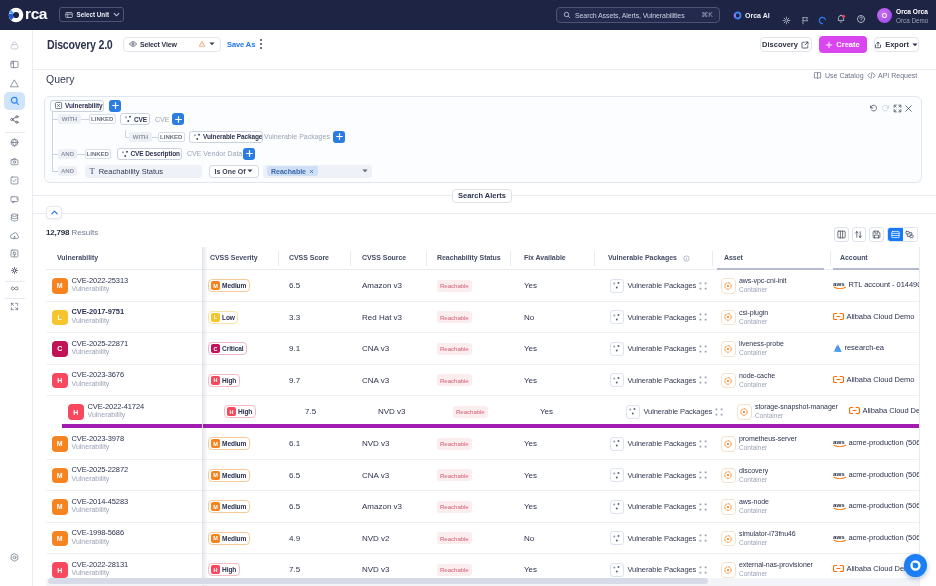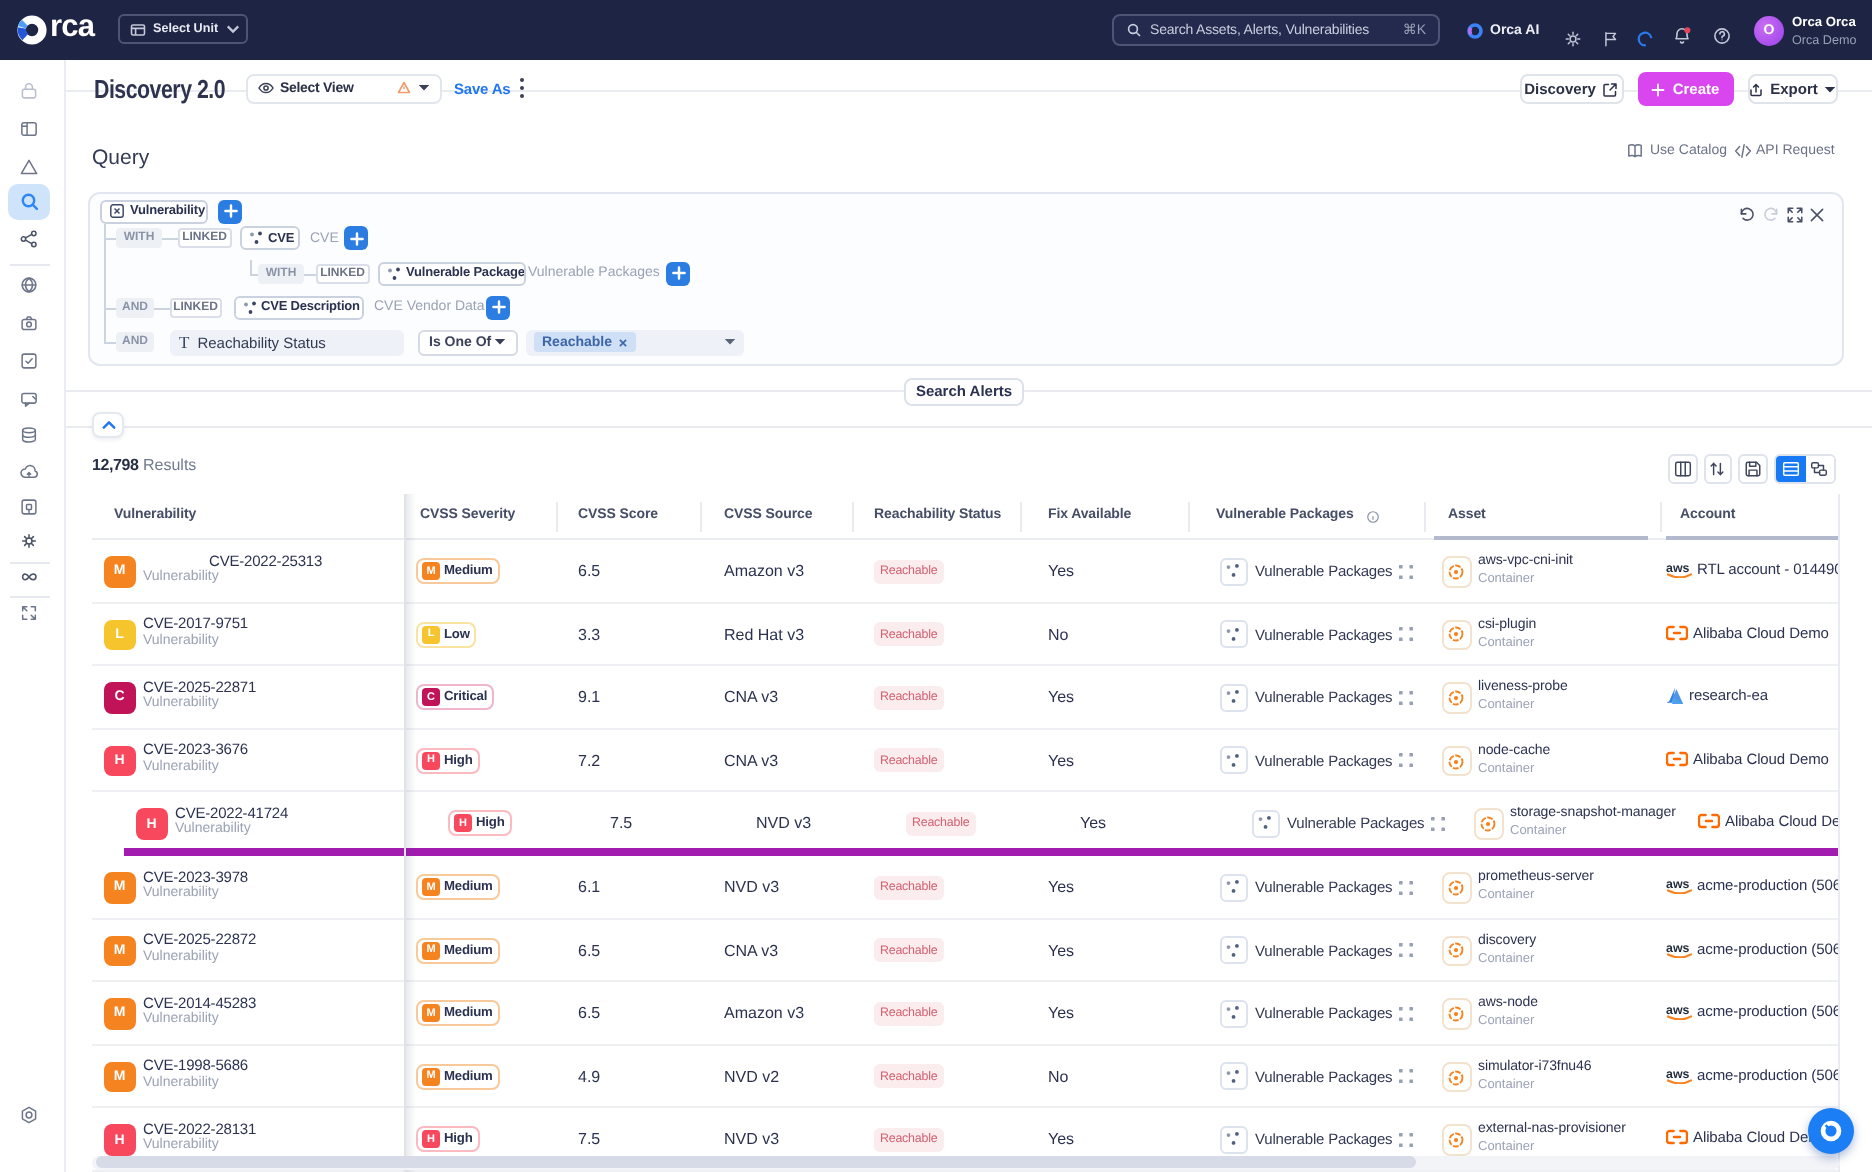--- a/index.html
+++ b/index.html
@@ -163,21 +163,21 @@
 <div class="a flex" style="left:9px;top:522px;justify-content:center;">
       <svg width="16" height="16" viewBox="0 0 16 16" fill="none" style="width:11px;height:11px;">
         <circle cx="8" cy="8" r="2.1" stroke="#6d7689" stroke-width="1.1" stroke-linecap="round" stroke-linejoin="round" fill="none"></circle>
         <path d="M8 2.5 12.8 5.25v5.5L8 13.5 3.2 10.75v-5.5Z" stroke="#6d7689" stroke-width="1.1" stroke-linecap="round" stroke-linejoin="round" fill="none"></path>
       </svg>
     </div>
 <div class="a" style="left:5px;top:102px;width:20px;height:1px;background:#e6e9f0;"></div>
 <div class="a" style="left:5px;top:251px;width:20px;height:1px;background:#e6e9f0;"></div>
 <div class="a" style="left:5px;top:268px;width:20px;height:1px;background:#e6e9f0;"></div>
 </div>
-<div class="a" style="left:33px;top:30px;width:903px;height:16px;border-bottom:1px solid #e9ecf1;background:#fff;">
+<div class="a" style="left:33px;top:30px;width:903px;height:40px;border-bottom:1px solid #e9ecf1;background:#fff;">
 <div class="a" style="left:14px;top:7px;font-size:13px;font-weight:bold;color:#2e3450;letter-spacing:-0.3px;transform:scaleX(0.82);transform-origin:left;">Discovery 2.0</div>
 <div class="a flex" style="left:90px;top:6.5px;width:98px;height:15px;border:1px solid #e2e6ed;border-radius:4px;padding:0 5px;gap:3px;background:#fff;">
 <svg width="8" height="6" viewBox="0 0 16 12">
         <path d="M1 6s2.6-4.6 7-4.6S15 6 15 6s-2.6 4.6-7 4.6S1 6 1 6Z" stroke="#3a4157" stroke-width="1.5" fill="none"></path>
         <circle cx="8" cy="6" r="2.1" stroke="#3a4157" stroke-width="1.5" fill="none"></circle>
       </svg>
 <span style="font-size:7px;font-weight:600;color:#2b3147;letter-spacing:-0.15px;">Select View</span>
 <svg width="8" height="8" viewBox="0 0 16 16" style="margin-left:auto;">
         <path d="M8 2.5 13.5 12.5H2.5Z" stroke="#f09a6e" stroke-width="1.6" fill="none" stroke-linejoin="round"></path>
         <path d="M8 6.5v2.8" stroke="#f09a6e" stroke-width="1.4"></path>
@@ -382,21 +382,21 @@
 <div class="a" style="left:380px;top:4px;width:1px;height:15px;background:#e8ebf1;"></div>
 <div class="a" style="left:464px;top:4px;width:1px;height:15px;background:#e8ebf1;"></div>
 <div class="a" style="left:548px;top:4px;width:1px;height:15px;background:#e8ebf1;"></div>
 <div class="a" style="left:666px;top:4px;width:1px;height:15px;background:#e8ebf1;"></div>
 <div class="a" style="left:784px;top:4px;width:1px;height:15px;background:#e8ebf1;"></div>
 <div class="a" style="left:671px;top:21px;width:107px;height:2px;background:#b3bacd;"></div>
 <div class="a" style="left:787px;top:21px;width:87px;height:2px;background:#b3bacd;"></div>
 </div>
 <div class="a" style="left:0;top:23.0px;width:874px;height:31.6px;border-bottom:1px solid #eef0f4;">
 <div class="a flex" style="left:6px;top:8px;width:15.5px;height:15.5px;background:#f5831f;border-radius:4px;justify-content:center;color:#fff;font-size:7px;font-weight:bold;">M</div>
-<div class="a" style="left:25.5px;top:5.5px;font-size:7.5px;color:#2b3250;letter-spacing:-0.1px;margin-left:33px;">CVE-2022-25313</div>
+<div class="a" style="left:25.5px;top:5.5px;font-size:7.5px;color:#2b3250;letter-spacing:-0.1px;">CVE-2022-25313</div>
 <div class="a" style="left:25.5px;top:15px;font-size:7px;color:#9aa2b6;">Vulnerability</div>
 <div class="a flex" style="left:161.5px;top:9px;height:13px;border:1px solid #f8c99a;border-radius:4px;padding:0 2.5px;gap:2px;background:#fff;">
 <div class="flex" style="width:9px;height:9px;background:#f5831f;border-radius:2px;justify-content:center;color:#fff;font-size:5.5px;font-weight:bold;">M</div>
 <span style="font-size:6.6px;font-weight:600;color:#2b3250;letter-spacing:-0.1px;">Medium</span>
       </div>
 <div class="a" style="left:243px;top:11px;font-size:8px;color:#2b3250;">6.5</div>
 <div class="a" style="left:316px;top:11px;font-size:8px;color:#2b3250;">Amazon v3</div>
 <div class="a flex" style="left:391px;top:9.5px;height:12px;background:#fbecee;border-radius:3px;padding:0 3px;font-size:6.2px;color:#d26272;letter-spacing:-0.1px;">Reachable</div>
 <div class="a" style="left:478px;top:11px;font-size:8px;color:#2b3250;">Yes</div>
 <div class="a flex" style="left:563.5px;top:8.5px;gap:3px;">
@@ -428,21 +428,21 @@
 <div class="a flex" style="left:786.5px;top:10px;gap:3px;white-space:nowrap;">
         <svg width="13" height="9" viewBox="0 0 13 9" fill="none">
           <text x="0" y="6" font-family="Liberation Sans" font-size="6.2" font-weight="bold" fill="#252f3e">aws</text>
           <path d="M1 7.2c4 2 8 2 11.5 0" stroke="#f5831f" stroke-width="1.1" fill="none" stroke-linecap="round"></path>
         </svg>
         <span style="font-size:7.5px;color:#2b3250;letter-spacing:-0.05px;">RTL account - 0144905</span>
       </div>
 </div>
 <div class="a" style="left:0;top:54.6px;width:874px;height:31.6px;border-bottom:1px solid #eef0f4;">
 <div class="a flex" style="left:6px;top:8px;width:15.5px;height:15.5px;background:#f6c52e;border-radius:4px;justify-content:center;color:#fff;font-size:7px;font-weight:bold;">L</div>
-<div class="a" style="left:25.5px;top:5.5px;font-size:7.5px;color:#2b3250;letter-spacing:-0.1px;">CVE-2017-9751</div>
+<div class="a" style="left:25.5px;top:5.5px;font-size:7.5px;color:#2b3250;letter-spacing:-0.1px;font-weight:bold;">CVE-2017-9751</div>
 <div class="a" style="left:25.5px;top:15px;font-size:7px;color:#9aa2b6;">Vulnerability</div>
 <div class="a flex" style="left:161.5px;top:9px;height:13px;border:1px solid #f8e3a0;border-radius:4px;padding:0 2.5px;gap:2px;background:#fff;">
 <div class="flex" style="width:9px;height:9px;background:#f6c52e;border-radius:2px;justify-content:center;color:#fff;font-size:5.5px;font-weight:bold;">L</div>
 <span style="font-size:6.6px;font-weight:600;color:#2b3250;letter-spacing:-0.1px;">Low</span>
       </div>
 <div class="a" style="left:243px;top:11px;font-size:8px;color:#2b3250;">3.3</div>
 <div class="a" style="left:316px;top:11px;font-size:8px;color:#2b3250;">Red Hat v3</div>
 <div class="a flex" style="left:391px;top:9.5px;height:12px;background:#fbecee;border-radius:3px;padding:0 3px;font-size:6.2px;color:#d26272;letter-spacing:-0.1px;">Reachable</div>
 <div class="a" style="left:478px;top:11px;font-size:8px;color:#2b3250;">No</div>
 <div class="a flex" style="left:563.5px;top:8.5px;gap:3px;">
@@ -526,21 +526,21 @@
       </div>
 </div>
 <div class="a" style="left:0;top:117.80000000000001px;width:874px;height:31.6px;border-bottom:1px solid #eef0f4;">
 <div class="a flex" style="left:6px;top:8px;width:15.5px;height:15.5px;background:#f8485e;border-radius:4px;justify-content:center;color:#fff;font-size:7px;font-weight:bold;">H</div>
 <div class="a" style="left:25.5px;top:5.5px;font-size:7.5px;color:#2b3250;letter-spacing:-0.1px;">CVE-2023-3676</div>
 <div class="a" style="left:25.5px;top:15px;font-size:7px;color:#9aa2b6;">Vulnerability</div>
 <div class="a flex" style="left:161.5px;top:9px;height:13px;border:1px solid #fbb9c0;border-radius:4px;padding:0 2.5px;gap:2px;background:#fff;">
 <div class="flex" style="width:9px;height:9px;background:#f8485e;border-radius:2px;justify-content:center;color:#fff;font-size:5.5px;font-weight:bold;">H</div>
 <span style="font-size:6.6px;font-weight:600;color:#2b3250;letter-spacing:-0.1px;">High</span>
       </div>
-<div class="a" style="left:243px;top:11px;font-size:8px;color:#2b3250;">7.2</div>
+<div class="a" style="left:243px;top:11px;font-size:8px;color:#2b3250;">9.7</div>
 <div class="a" style="left:316px;top:11px;font-size:8px;color:#2b3250;">CNA v3</div>
 <div class="a flex" style="left:391px;top:9.5px;height:12px;background:#fbecee;border-radius:3px;padding:0 3px;font-size:6.2px;color:#d26272;letter-spacing:-0.1px;">Reachable</div>
 <div class="a" style="left:478px;top:11px;font-size:8px;color:#2b3250;">Yes</div>
 <div class="a flex" style="left:563.5px;top:8.5px;gap:3px;">
         <div class="flex" style="width:14px;height:14px;background:#fff;border:1px solid #dde3ee;border-radius:3px;justify-content:center;">
           <svg width="9" height="9" viewBox="0 0 16 16" fill="none">
             <circle cx="4" cy="4.5" r="1.7" fill="#8e99b0"></circle>
             <circle cx="11.5" cy="3.5" r="1.7" fill="#526080"></circle>
             <circle cx="8.5" cy="11.5" r="1.7" fill="#526080"></circle>
           </svg>

